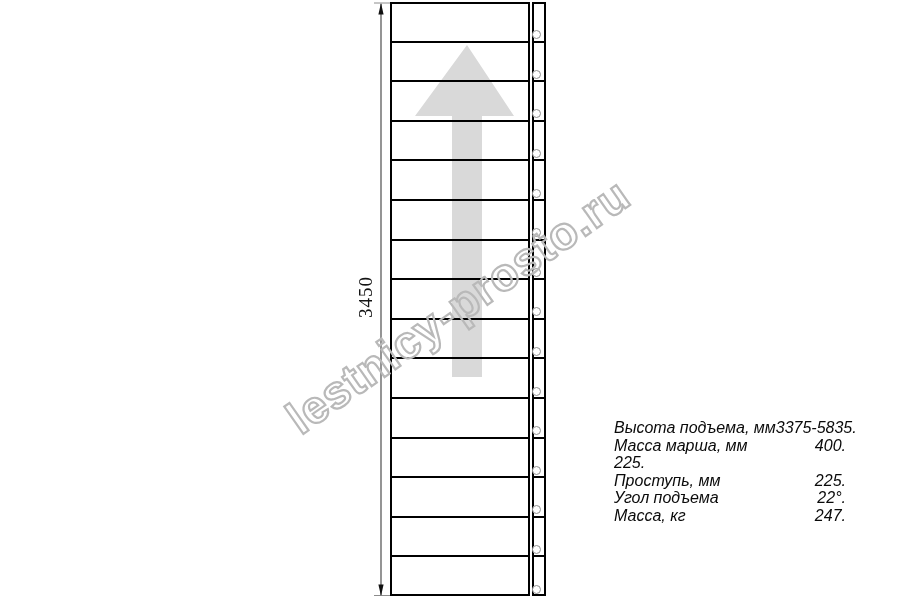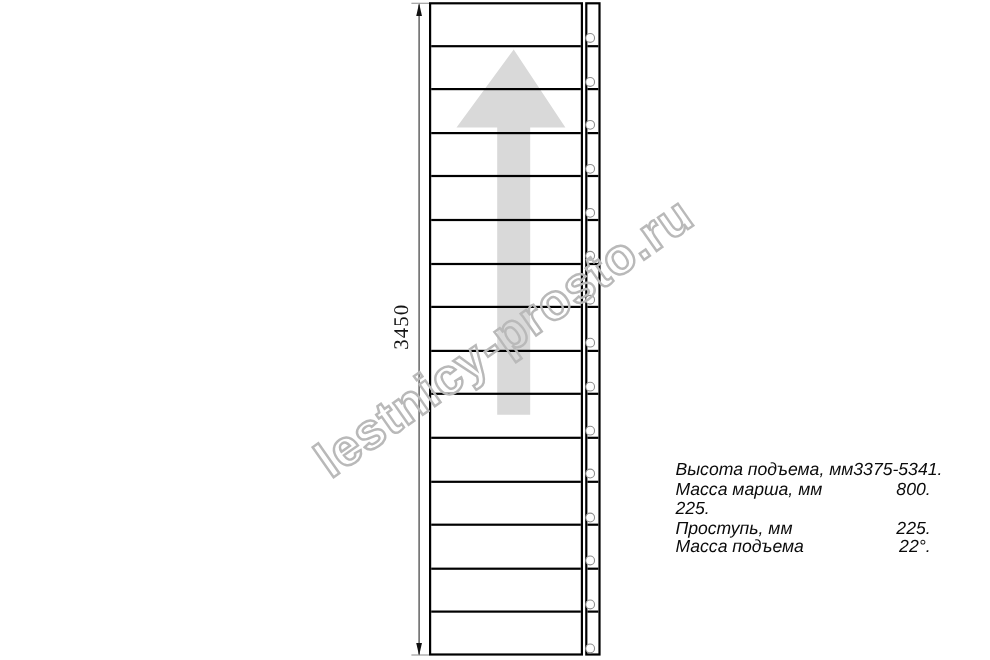--- a/index.html
+++ b/index.html
@@ -119,32 +119,36 @@
     <polygon points="26,3 23.4,14.5 28.6,14.5" fill="#111"></polygon>
     <polygon points="26,596 23.4,584.5 28.6,584.5" fill="#111"></polygon>
   </svg>
   <div class="dim-label">3450</div>
 
   <div class="watermark">lestnicy-prosto.ru</div>
 
   <div class="specs" id="spec-rows">
       <div class="spec-row">
         <span class="spec-label">Высота подъема, мм</span>
-        <span class="spec-value">3375-5341.</span>
+        <span class="spec-value">3375-5835.</span>
       </div>
       <div class="spec-row">
         <span class="spec-label">Масса марша, мм</span>
-        <span class="spec-value">800.</span>
+        <span class="spec-value">400.</span>
       </div>
       <div class="spec-row">
         <span class="spec-value">225.</span>
       </div>
       <div class="spec-row">
         <span class="spec-label">Проступь, мм</span>
         <span class="spec-value">225.</span>
       </div>
       <div class="spec-row">
-        <span class="spec-label">Масса подъема</span>
+        <span class="spec-label">Угол подъема</span>
         <span class="spec-value">22°.</span>
+      </div>
+      <div class="spec-row">
+        <span class="spec-label">Масса, кг</span>
+        <span class="spec-value">247.</span>
       </div>
     </div>
 
 </div>
 
 </body></html>

